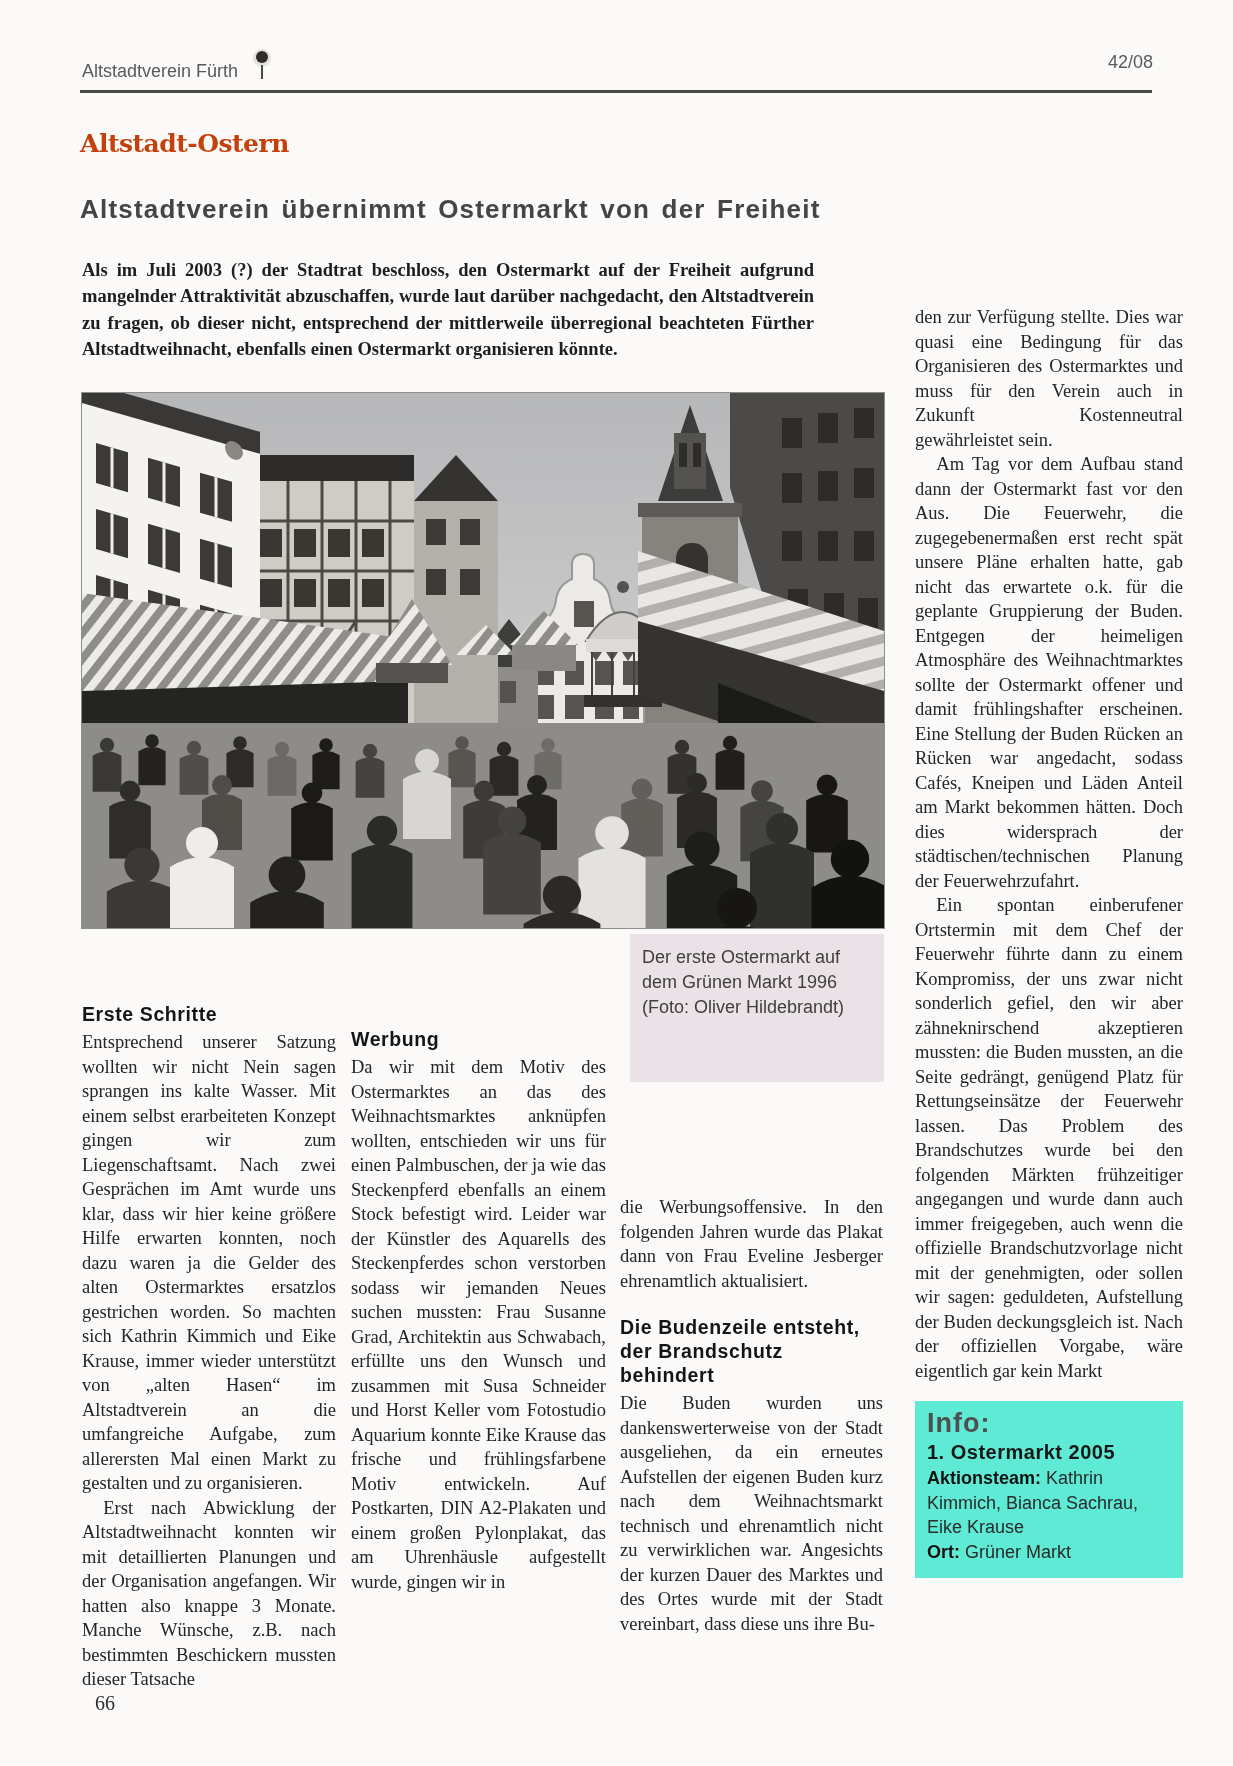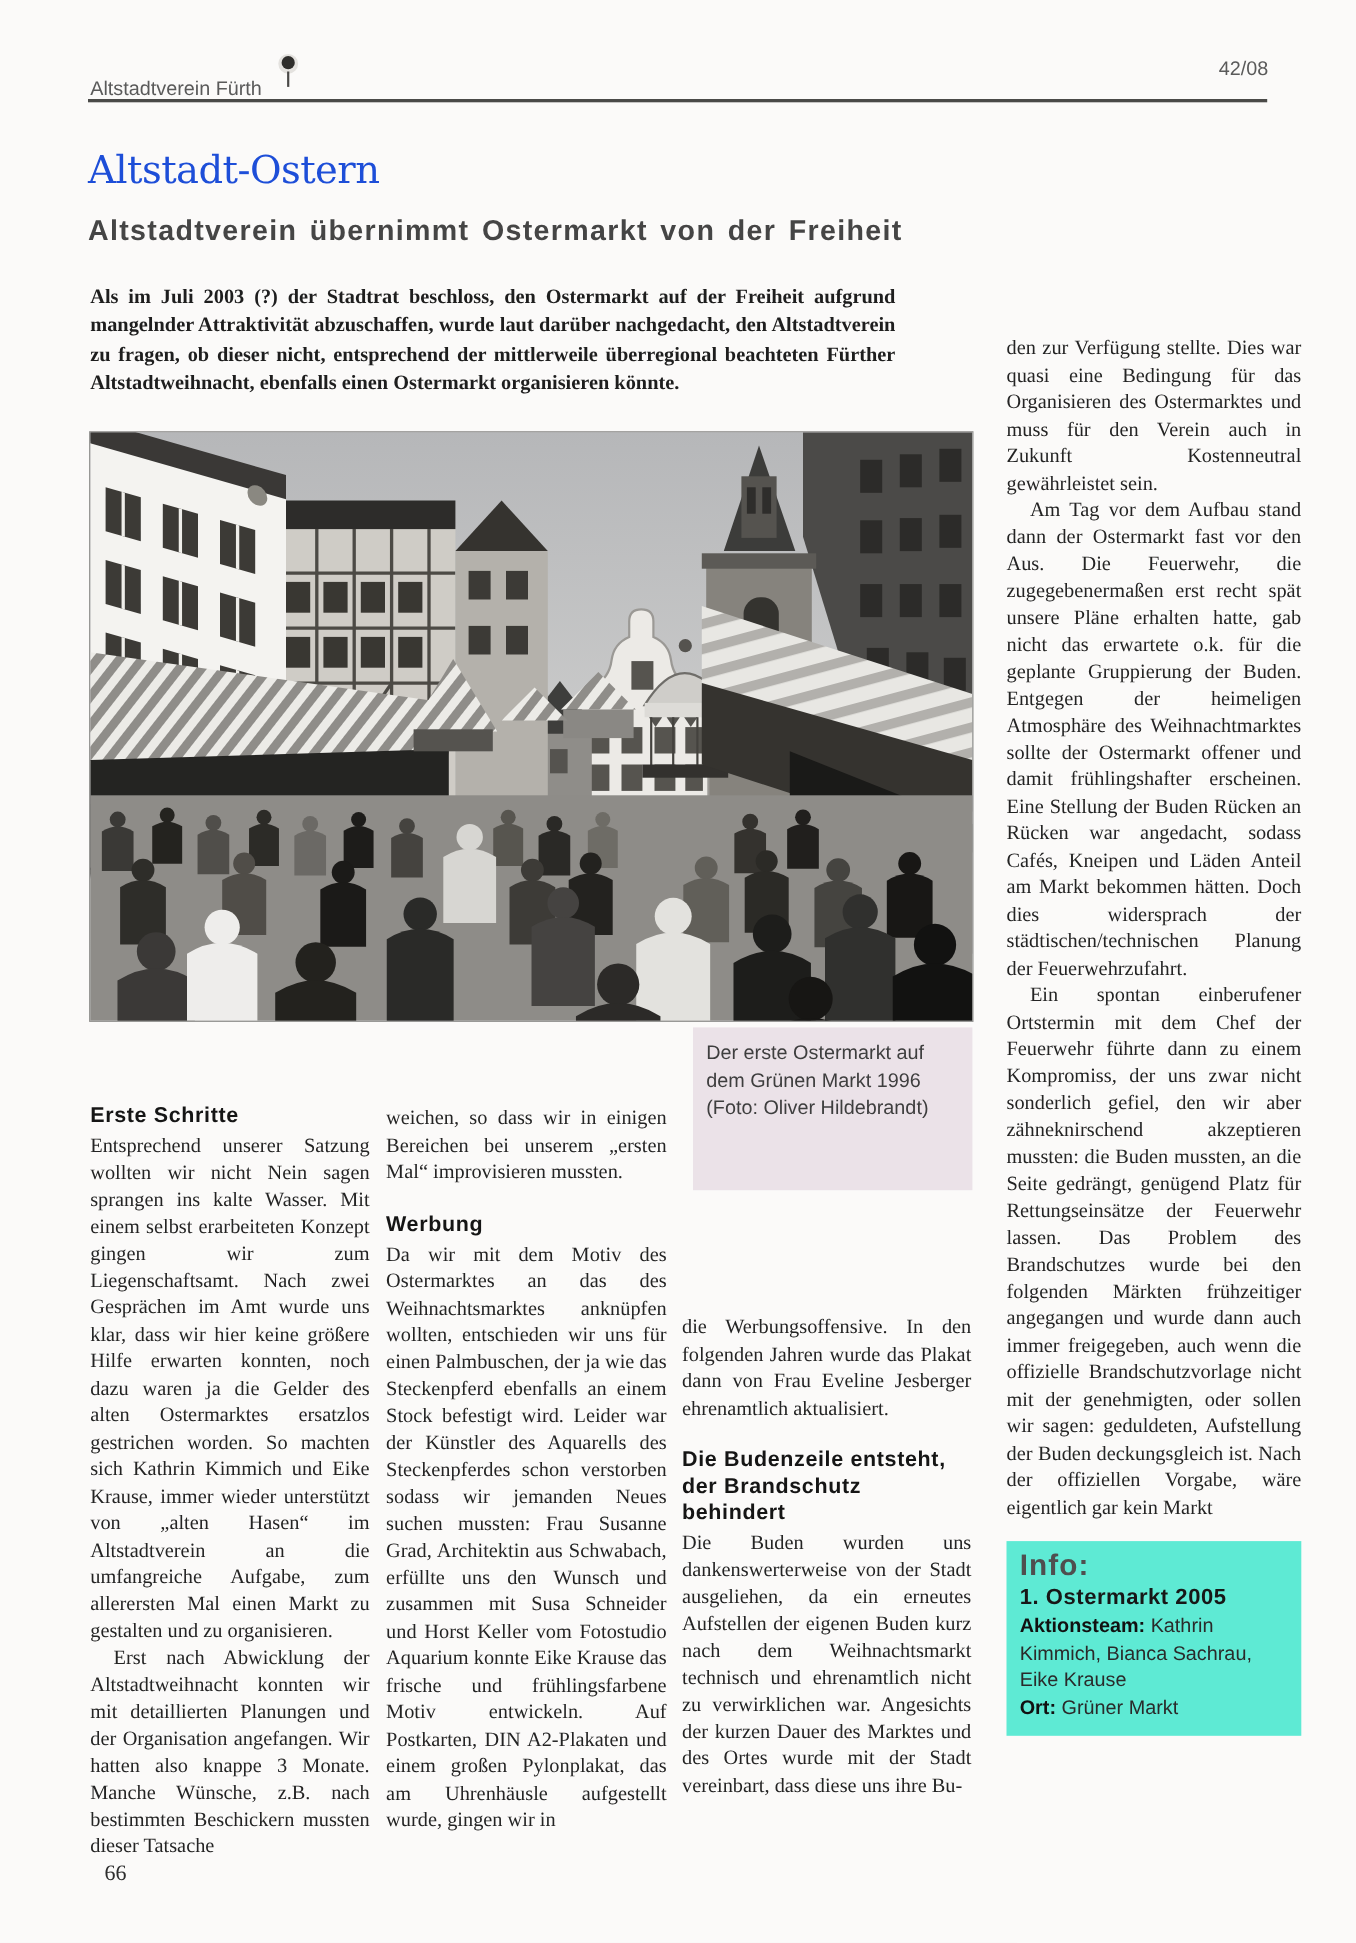--- a/index.html
+++ b/index.html
@@ -9,29 +9,29 @@
     font-family:"Liberation Serif", serif;
     color:#232323;
     position:relative;
     overflow:hidden;
   }
   .page{position:absolute;inset:0;background:#fbfaf9;}
 
   
   .masthead{position:absolute;top:48px;left:82px;right:80px;height:36px;
     font-family:"Liberation Sans", sans-serif;color:#5a5a5a;font-size:18px;}
-  .masthead-left{position:absolute;left:0;top:4px;display:flex;align-items:flex-end;gap:14px;}
+  .masthead-left{position:absolute;left:0;top:4px;display:flex;align-items:center;gap:14px;}
   .masthead-issue{position:absolute;right:0;top:4px;font-size:18px;color:#5a5a5a;}
   .logo{margin-top:-4px;}
   .rule{position:absolute;top:90px;left:80px;width:1072px;height:3px;background:#4a4a48;}
 
   
   .title{position:absolute;top:112px;left:80px;
-    font-family:"DejaVu Serif", serif;font-weight:normal;font-size:35px;
-    letter-spacing:-0.5px;color:#1d4ed8;}
+    font-family:"DejaVu Serif", serif;font-weight:bold;font-size:25px;
+    letter-spacing:-0.5px;color:#c2410c;}
   .subtitle{position:absolute;top:172px;left:80px;
     font-family:"Liberation Sans", sans-serif;font-weight:bold;font-size:26px;
     letter-spacing:1.2px;word-spacing:3px;color:#454545;}
 
   
   .intro{position:absolute;top:238px;left:82px;width:732px;
     font-weight:bold;font-size:18.5px;line-height:26.5px;text-align:justify;color:#1e1e1e;}
 
   
   .photo{position:absolute;top:393px;left:82px;width:802px;height:535px;
@@ -305,21 +305,20 @@
     <div>(Foto: Oliver Hildebrandt)</div>
   </div>
 
   <div class="col" id="col1">
     <h3>Erste Schritte</h3>
     <p>Entsprechend unserer Satzung wollten wir nicht Nein sagen sprangen ins kalte Wasser. Mit einem selbst erarbeiteten Konzept gingen wir zum Liegenschaftsamt. Nach zwei Gesprächen im Amt wurde uns klar, dass wir hier keine größere Hilfe erwarten konnten, noch dazu waren ja die Gelder des alten Ostermarktes ersatzlos gestrichen worden. So machten sich Kathrin Kimmich und Eike Krause, immer wieder unterstützt von „alten Hasen“ im Altstadtverein an die umfangreiche Aufgabe, zum allerersten Mal einen Markt zu gestalten und zu organisieren.</p>
     <p class="ind">Erst nach Abwicklung der Altstadtweihnacht konnten wir mit detaillierten Planungen und der Organisation angefangen. Wir hatten also knappe 3 Monate. Manche Wünsche, z.B. nach bestimmten Beschickern mussten dieser Tatsache</p>
   </div>
 
   <div class="col" id="col2">
-    <p>weichen, so dass wir in einigen Bereichen bei unserem „ersten Mal“ improvisieren mussten.</p>
     <h3 class="mid">Werbung</h3>
     <p>Da wir mit dem Motiv des Ostermarktes an das des Weihnachtsmarktes anknüpfen wollten, entschieden wir uns für einen Palmbuschen, der ja wie das Steckenpferd ebenfalls an einem Stock befestigt wird. Leider war der Künstler des Aquarells des Steckenpferdes schon verstorben sodass wir jemanden Neues suchen mussten: Frau Susanne Grad, Architektin aus Schwabach, erfüllte uns den Wunsch und zusammen mit Susa Schneider und Horst Keller vom Fotostudio Aquarium konnte Eike Krause das frische und frühlingsfarbene Motiv entwickeln. Auf Postkarten, DIN A2-Plakaten und einem großen Pylonplakat, das am Uhrenhäusle aufgestellt wurde, gingen wir in</p>
   </div>
 
   <div class="col" id="col3">
     <p>die Werbungsoffensive. In den folgenden Jahren wurde das Plakat dann von Frau Eveline Jesberger ehrenamtlich aktualisiert.</p>
     <h3 class="mid">Die Budenzeile entsteht, der Brandschutz behindert</h3>
     <p>Die Buden wurden uns dankenswerterweise von der Stadt ausgeliehen, da ein erneutes Aufstellen der eigenen Buden kurz nach dem Weihnachtsmarkt technisch und ehrenamtlich nicht zu verwirklichen war. Angesichts der kurzen Dauer des Marktes und des Ortes wurde mit der Stadt vereinbart, dass diese uns ihre Bu-</p>
   </div>
 

